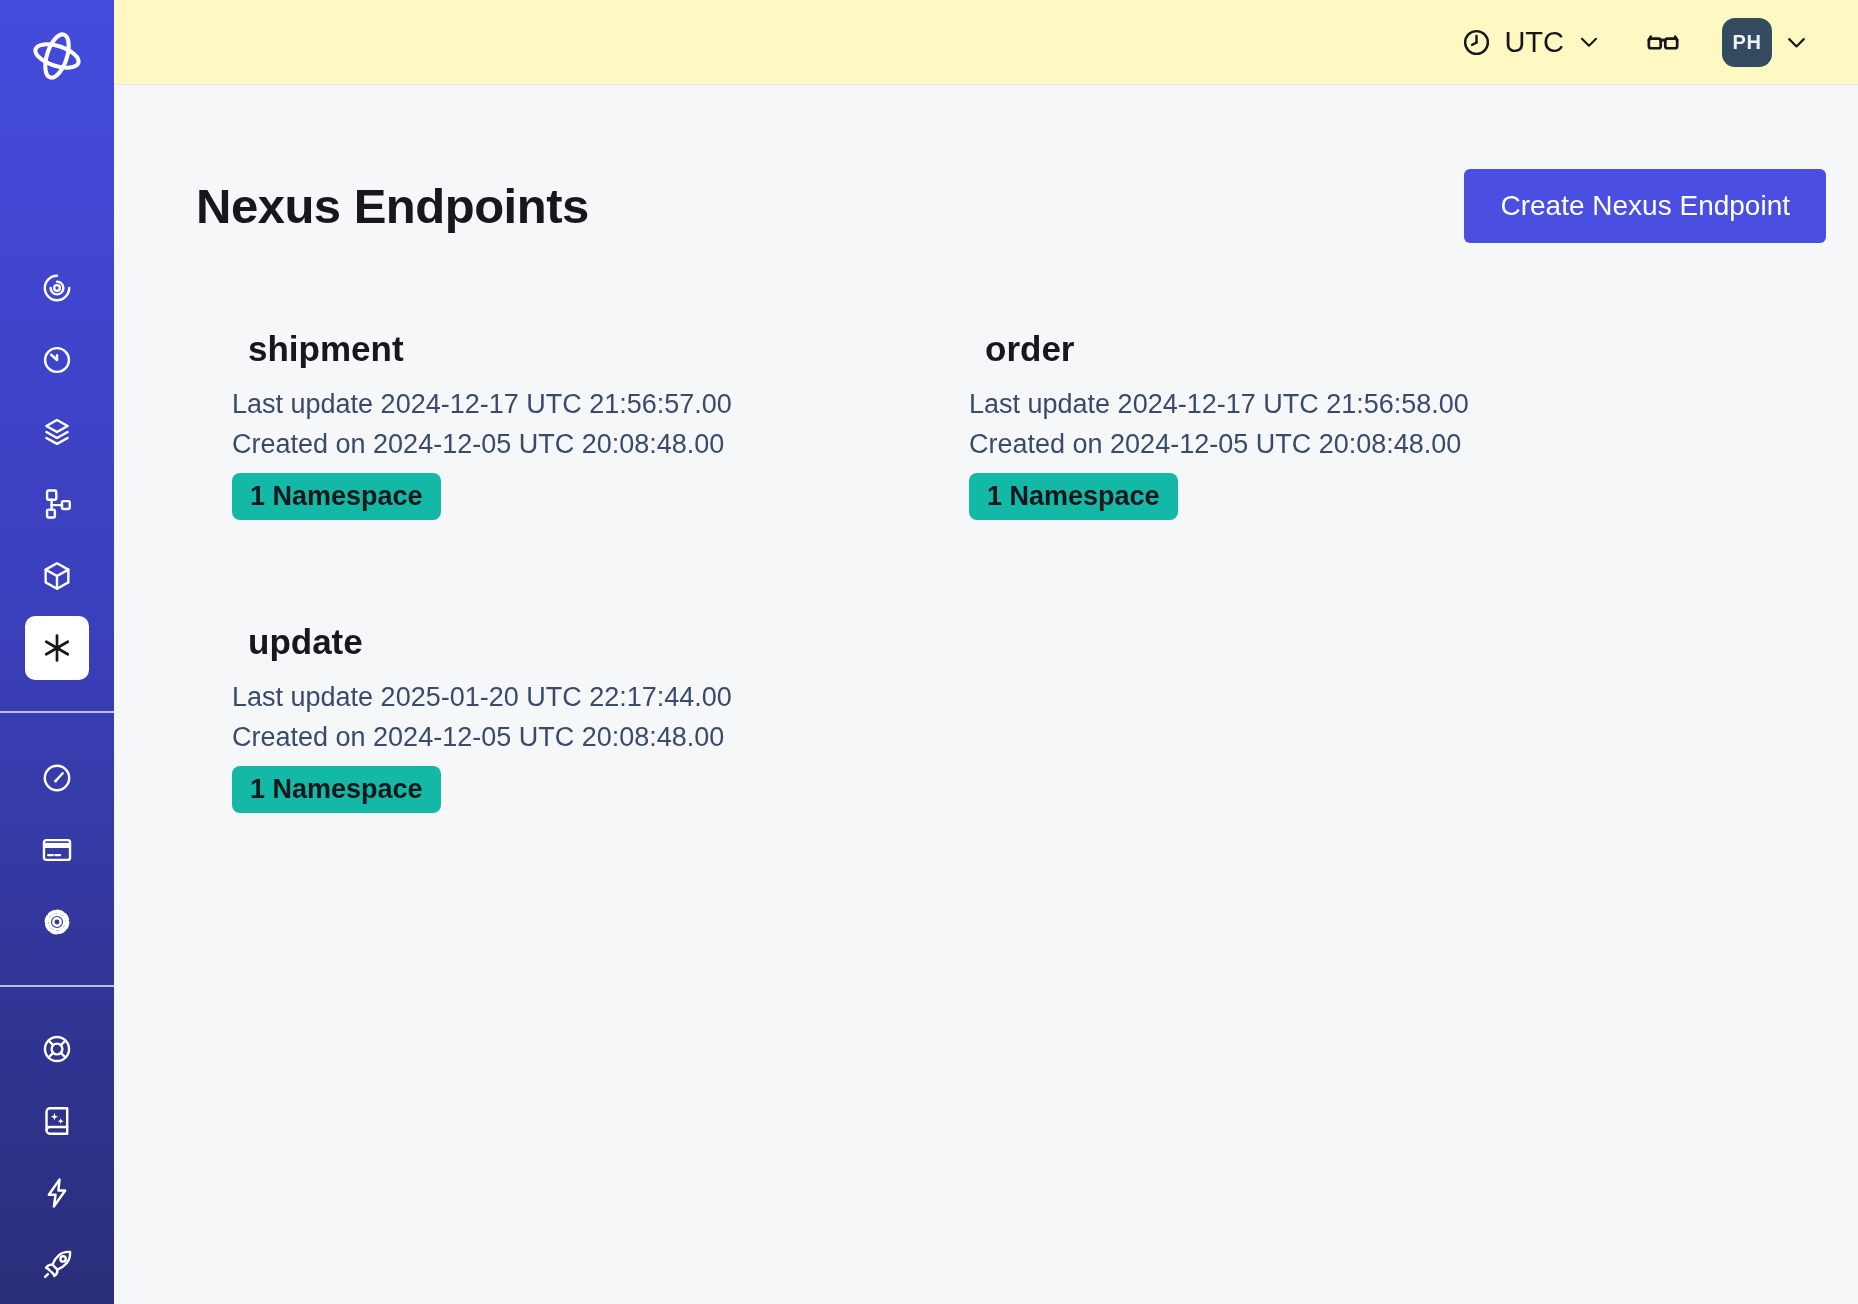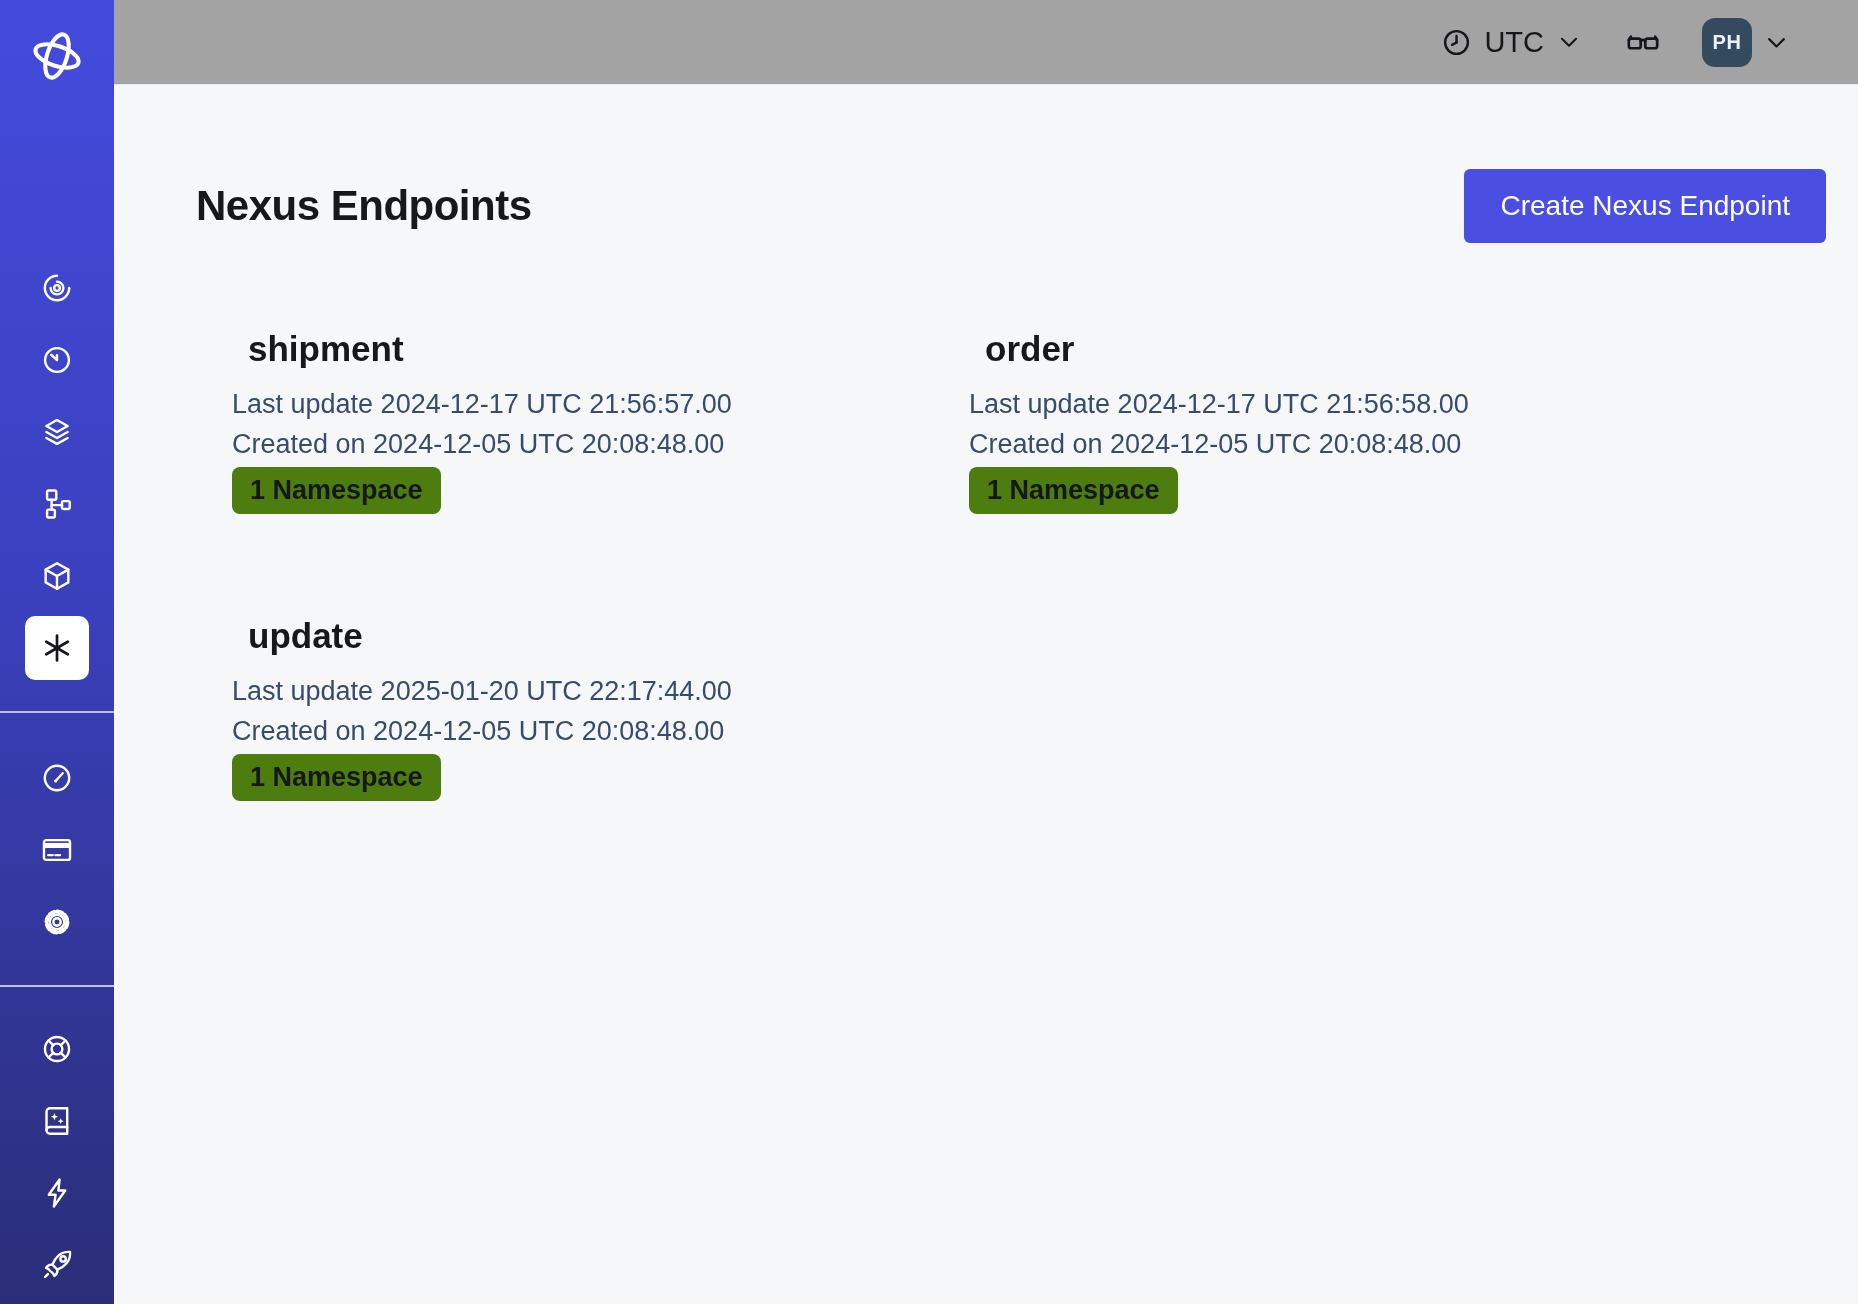--- a/index.html
+++ b/index.html
@@ -33,41 +33,41 @@
     width:64px; height:64px; background:#FFFFFF; border-radius:10px;
     display:flex; align-items:center; justify-content:center;
   }
   .side-divider { width:100%; height:0; border-top:2px solid #BCC0DC; margin-top:27px; }
   .group-2 { margin-top:29px; }
 
   
   .main { flex:1; display:flex; flex-direction:column; min-width:0; }
 
   .topbar {
-    height:85px; background:#a3a3a3; border-bottom:1px solid #E4E6EA;
+    height:85px; background:#fef9c3; border-bottom:1px solid #E4E6EA;
     display:flex; align-items:center; justify-content:flex-end;
-    padding-right:68px;
+    padding-right:48px;
   }
   .tz-group { display:flex; align-items:center; gap:12px; cursor:pointer; }
   .tz-label { font-size:29px; color:#15171B; }
   .glasses-btn { margin:0 42px 0 44px; display:flex; align-items:center; cursor:pointer; }
   .account-group { display:flex; align-items:center; gap:11px; cursor:pointer; }
   .avatar {
     width:50px; height:49px; border-radius:13px; background:#344A5E;
     display:flex; align-items:center; justify-content:center;
     color:#EDF1F4; font-size:20px; font-weight:600; letter-spacing:0.5px;
   }
 
   .content { flex:1; padding:0 32px 0 82px; background:#F6F7F9; overflow:hidden; }
 
   .header-row {
     margin-top:84px;
     display:flex; align-items:center; justify-content:space-between;
   }
-  .page-title { font-size:42px; font-weight:700; letter-spacing:-0.5px; color:#17181C; }
+  .page-title { font-size:49px; font-weight:700; letter-spacing:-0.5px; color:#17181C; }
   .create-btn {
     background:#4A4FE2; color:#FFFFFF; border:none; border-radius:6px;
     height:74px; padding:0 36px; font-size:28px; font-weight:400;
     font-family:"Liberation Sans", sans-serif; cursor:pointer;margin-left:40px;
   }
 
   .search-wrap { margin-top:100px; position:relative; }
   .search-input {
     width:100%; height:75px;
     border:3px solid #8086E9; border-radius:6px;
@@ -82,22 +82,22 @@
   }
 
   .cards {
     margin-top:86px; margin-left:36px;
     display:grid; grid-template-columns:737px auto; row-gap:102px;
   }
   .endpoint-card { cursor:pointer; }
   .card-title { font-size:35px; font-weight:700; color:#17181C; margin-bottom:15px;margin-left:16px; }
   .card-line { font-size:27px; color:#394B6B; line-height:40px; }
   .badge {
-    display:inline-block; margin-top:3px;
-    background:#4d7c0f; color:#16171D;
+    display:inline-block; margin-top:9px;
+    background:#14b8a6; color:#16171D;
     font-size:27px; font-weight:700;
     padding:8px 18px; border-radius:8px;
   }
 
   .icon-stroke { fill:none; stroke:#FFFFFF; stroke-width:1.7; stroke-linecap:round; stroke-linejoin:round; }
   .icon-dark   { fill:none; stroke:#16171D; stroke-width:1.9; stroke-linecap:round; stroke-linejoin:round; }
 </style>
 </head>
 <body>
 

